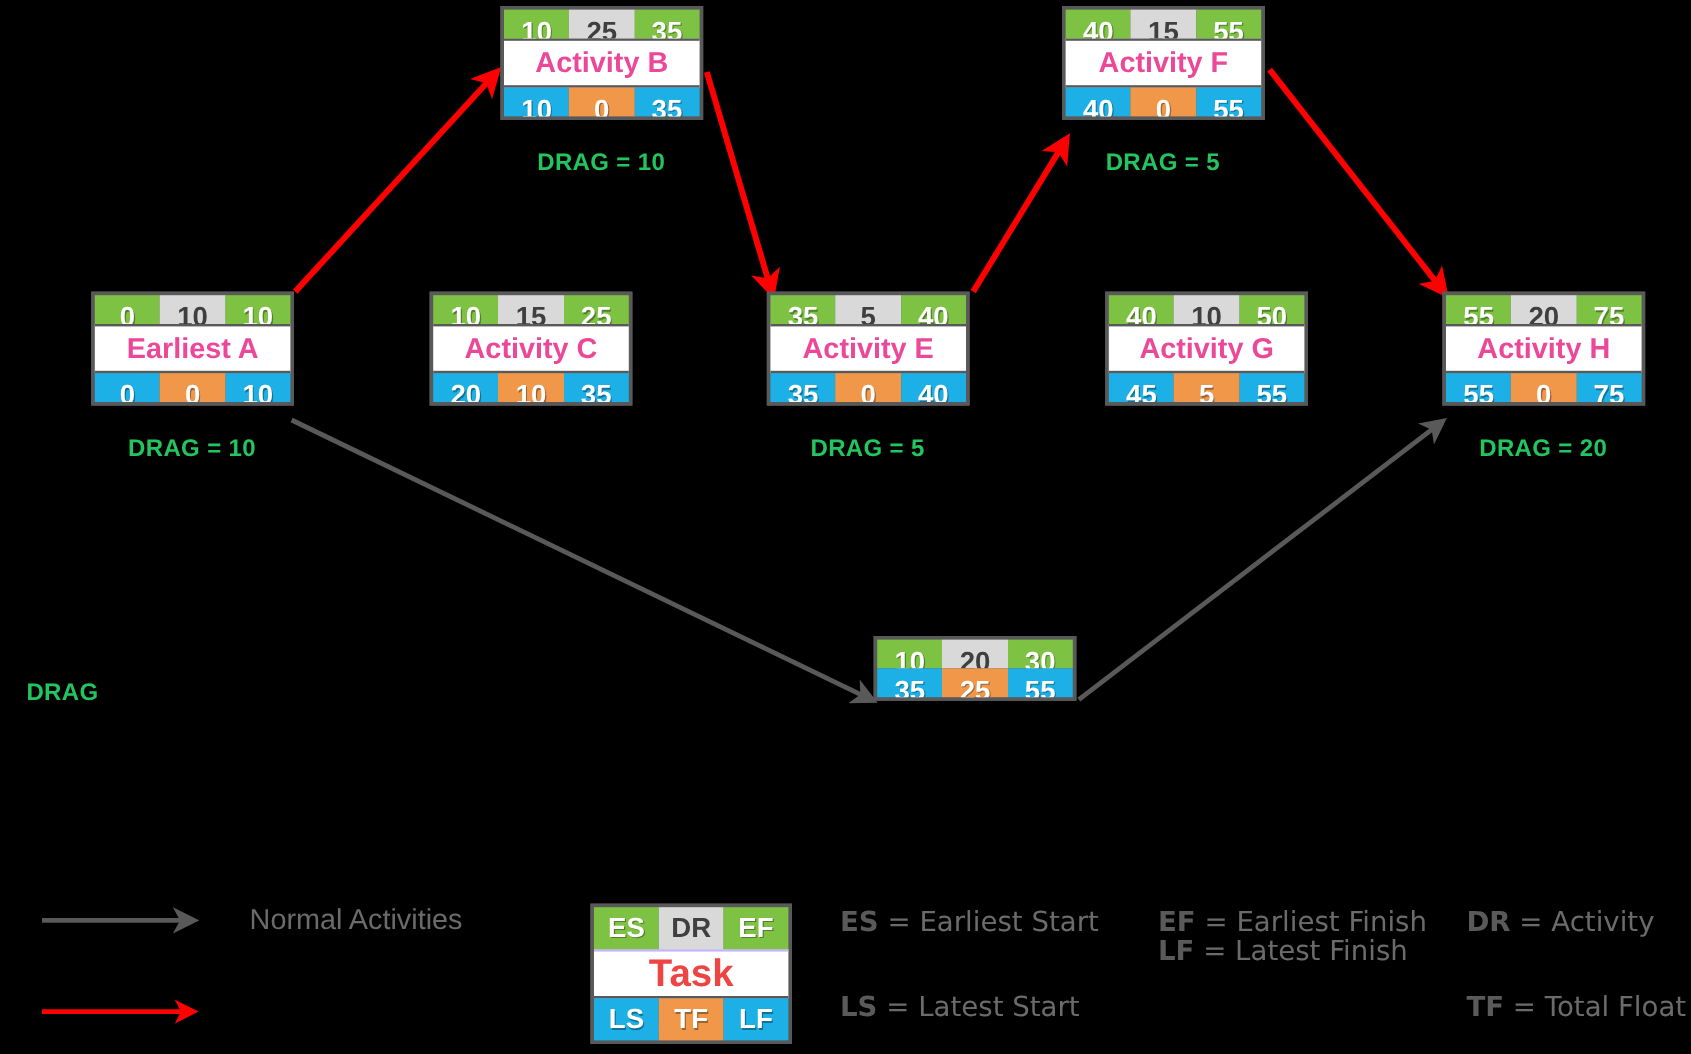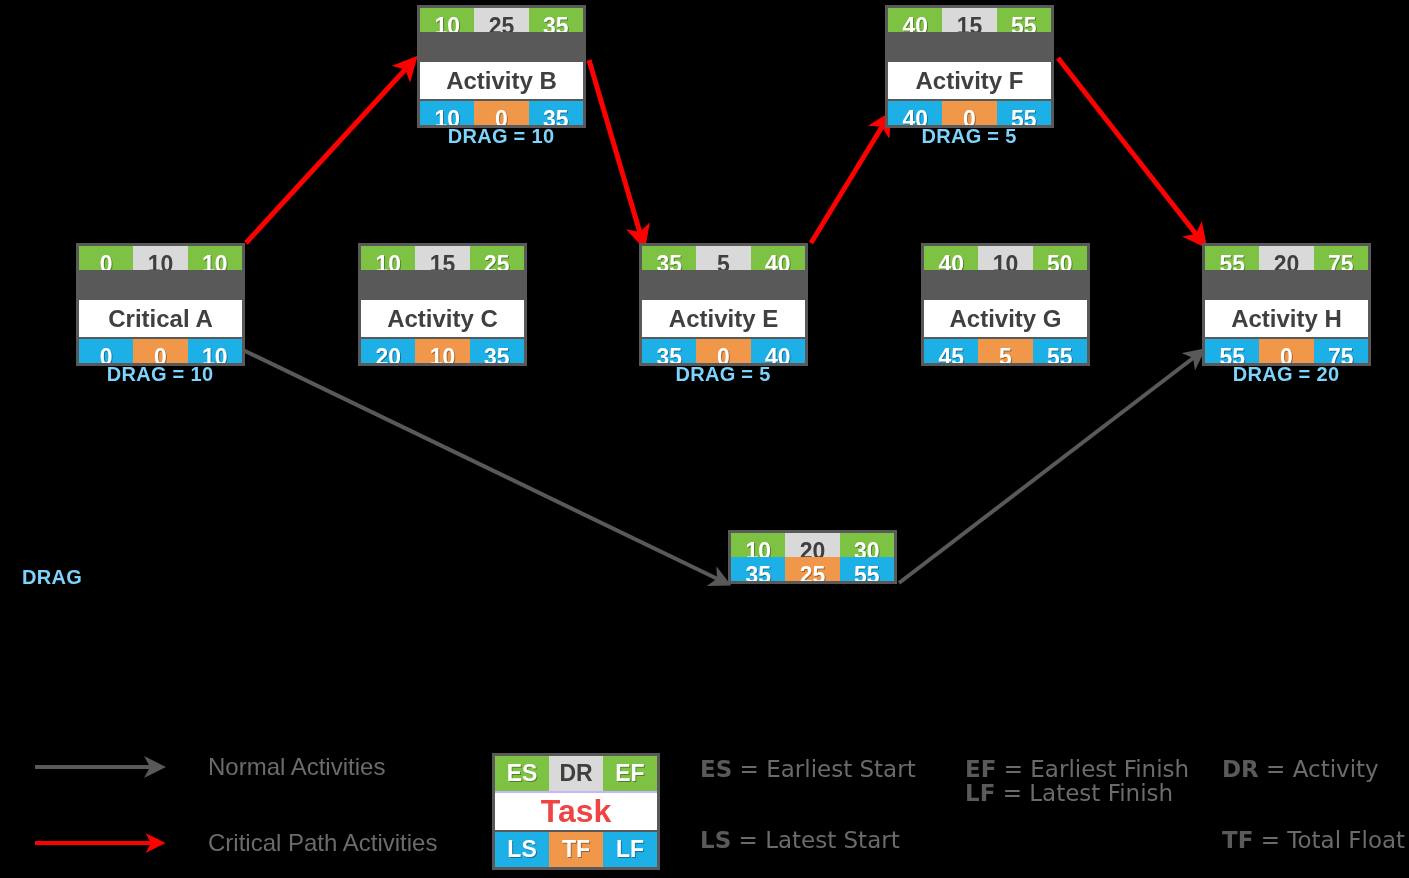--- a/index.html
+++ b/index.html
@@ -53,35 +53,34 @@
     text-shadow: 1px 1px 0 rgba(0,0,0,0.35);
     overflow: hidden;
   }
   .node .cell.es, .node .cell.ef { background: #7dc242; flex: 0 0 33.4%; }
   .node .cell.dr { background: #d9d9d9; color: #3f3f3f; text-shadow: none; flex: 1 1 auto; }
   .node .cell.ls, .node .cell.lf { background: #1cb0e6; flex: 0 0 33.4%; }
   .node .cell.tf { background: #f0974a; flex: 1 1 auto; }
 
   .node .mid {
     background: #ffffff;
-    color: #404040;
+    color: #ec4899;
     text-align: center;
     font-weight: bold;
     font-size: 24px;
     line-height: 37px;
     height: 37px;
     border-top: 2px solid #595959;
     border-bottom: 2px solid #595959;
     overflow: hidden;
-    margin-top: 28px;
   }
 
   .drag-label {
     position: absolute;
-    color: #7dd3fc;
+    color: #22c55e;
     font-weight: bold;
     font-size: 20px;
     white-space: nowrap;
     letter-spacing: 0.3px;
   }
 
   
   .legend-text {
     position: absolute;
     color: #6b6b6b;
@@ -159,21 +158,21 @@
       </g>
   </svg>
 
   <div id="nodes-root">
       <div class="node" style="left: 76px; top: 243px;">
         <div class="row">
           <div class="cell es">0</div>
           <div class="cell dr">10</div>
           <div class="cell ef">10</div>
         </div>
-        <div class="mid">Critical A</div>
+        <div class="mid">Earliest A</div>
         <div class="row">
           <div class="cell ls">0</div>
           <div class="cell tf">0</div>
           <div class="cell lf">10</div>
         </div>
       </div>
       <div class="drag-label" style="left: 160px; top: 363px; transform: translateX(-50%);">DRAG = 10</div>
       <div class="node" style="left: 417px; top: 5px;">
         <div class="row">
           <div class="cell es">10</div>
@@ -272,21 +271,20 @@
 
   <div class="drag-label" id="standalone-drag" style="left: 22px; top: 566px;">DRAG</div>
 
   <svg class="arrow-layer" viewBox="0 0 1409 878">
     <line x1="35" y1="767" x2="160" y2="767" stroke="#595959" stroke-width="4" marker-end="url(#head-gray)"></line>
     <line x1="35" y1="843" x2="160" y2="843" stroke="#ff0000" stroke-width="4" marker-end="url(#head-red)"></line>
   </svg>
 
   <div class="legend-text" style="left:208px; top:753px;">Normal Activities</div>
 
-  <div class="legend-text" style="left:208px; top:829px;">Critical Path Activities</div>
 
   <div class="legend-node" style="left:492px; top:753px;">
     <div class="row">
       <div class="cell es">ES</div>
       <div class="cell dr">DR</div>
       <div class="cell ef">EF</div>
     </div>
     <div class="mid">Task Name</div>
     <div class="row">
       <div class="cell ls">LS</div>

